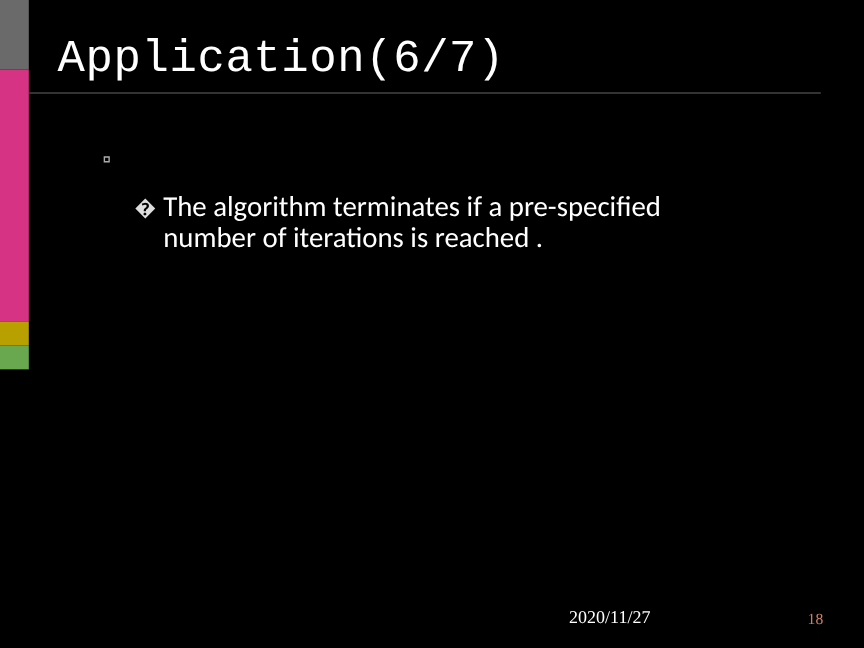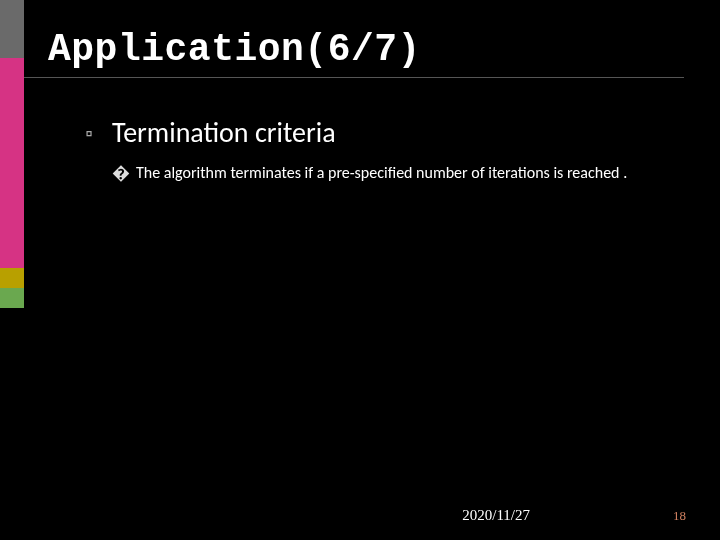--- a/index.html
+++ b/index.html
@@ -31,21 +31,21 @@
     position: absolute;
     left: 24px;
     top: 0;
     width: 696px;
     height: 540px;
   }
 
   .title {
     font-family: "Consolas", "Courier New", monospace;
     font-size: 38px;
-    font-weight: 700;
+    font-weight: 400;
     color: #fff;
     padding: 28px 0 6px 24px;
     border-bottom: 1px solid #555;
     margin: 0 36px 0 0;
     letter-spacing: 0.5px;
   }
 
   .body {
     padding: 38px 48px 0 56px;
   }
@@ -78,35 +78,35 @@
     padding-right: 40px;
   }
   .sub-mark {
     font-size: 18px;
     line-height: 26px;
     color: #ddd;
     flex-shrink: 0;
     font-family: "Segoe UI Symbol", Arial, sans-serif;
   }
   .sub-text {
-    font-size: 16px;
+    font-size: 24px;
     line-height: 26px;
     color: #fff;
   }
 
   .footer {
     position: absolute;
     bottom: 16px;
     left: 24px;
     right: 0;
     height: 20px;
   }
   .date {
     position: absolute;
-    right: 190px;
+    right: 178px;
     bottom: 0;
     font-family: "Times New Roman", serif;
     font-size: 15px;
     color: #fff;
   }
   .pagenum {
     position: absolute;
     right: 34px;
     bottom: 0;
     font-family: "Times New Roman", serif;
@@ -124,21 +124,20 @@
   <div class="seg green" style="height:20px"></div>
   <div class="seg spacer"></div>
 </div>
 
 <div class="content">
   <h1 class="title">Application(6/7)</h1>
 
   <div class="body">
     <div class="bullet-row">
       <div class="bullet-mark">▫</div>
-      <div class="bullet-text">Termination criteria</div>
     </div>
     <div class="sub-row">
       <div class="sub-mark">�</div>
       <div class="sub-text">The algorithm terminates if a pre-specified number of iterations is reached .</div>
     </div>
   </div>
 
   <div class="footer">
     <div class="date">2020/11/27</div>
     <div class="pagenum">18</div>

